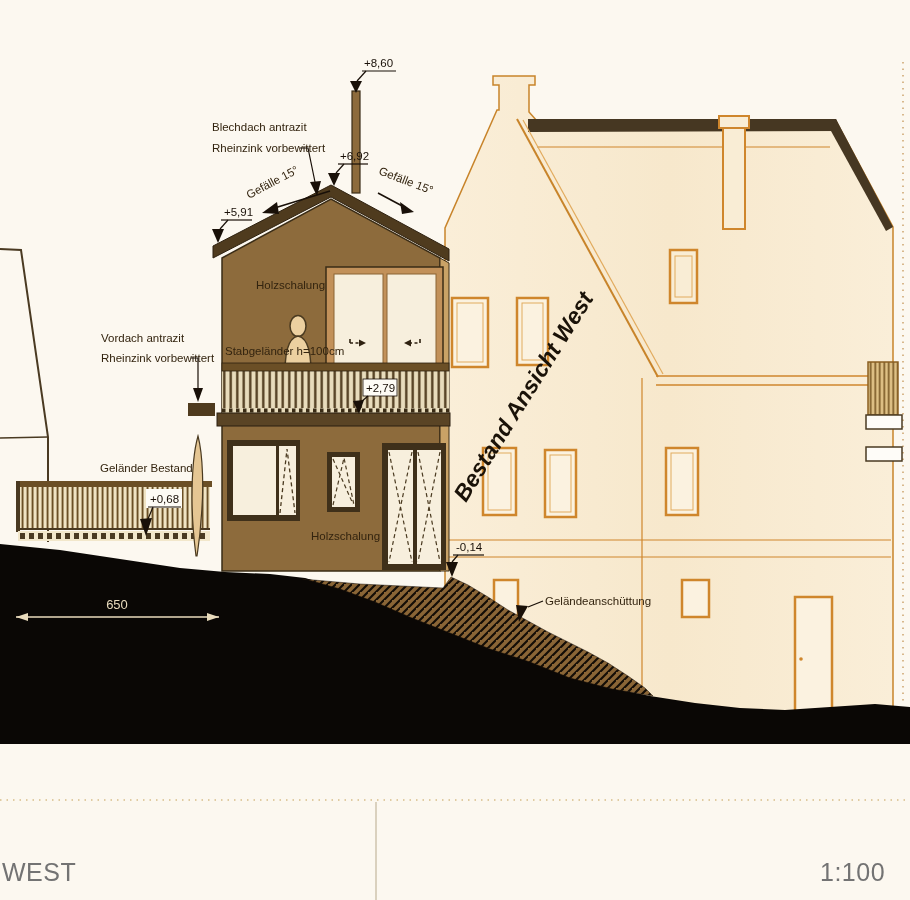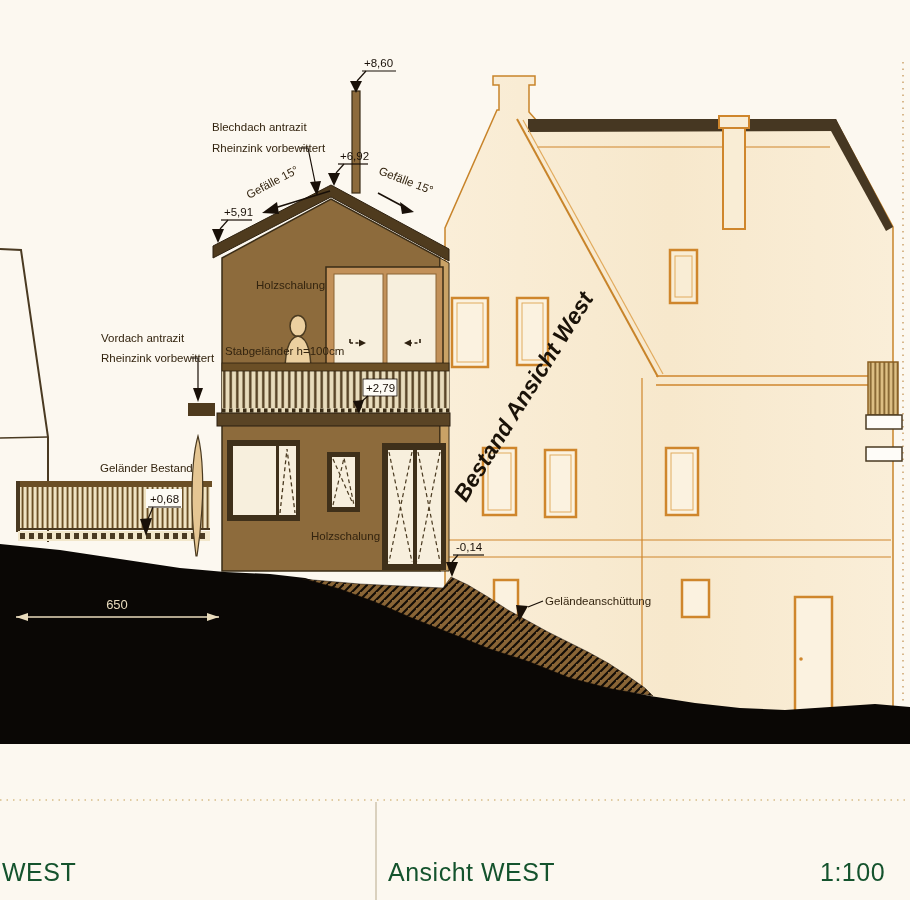--- a/index.html
+++ b/index.html
@@ -1,19 +1,19 @@
 <!DOCTYPE html>
 <html><head>
 <meta charset="utf-8">
 <style>
   html,body{margin:0;padding:0;background:#fcf8f0;}
   .canvas{position:relative;width:910px;height:900px;background:#fcf8f0;overflow:hidden;
           font-family:"Liberation Sans", sans-serif;}
   .canvas svg{position:absolute;left:0;top:0;}
-  .title-text{position:absolute;top:858px;font-size:25px;font-weight:500;color:#14532d;
+  .title-text{position:absolute;top:858px;font-size:25px;font-weight:500;color:#737373;
               letter-spacing:0.5px;white-space:nowrap;}
   #t-left{left:2px;}
   #t-center{left:388px;}
   #t-scale{left:820px;width:88px;text-align:left;}
   .ann{fill:#33240f;font-size:11.5px;font-family:"Liberation Sans", sans-serif;}
   .elev{fill:#191008;font-size:11.5px;font-family:"Liberation Sans", sans-serif;}
   .oline{stroke:#cf862c;fill:none;}
 </style>
 </head>
 <body>
@@ -263,15 +263,14 @@
 
     <g>
       <text class="ann" x="545" y="605">Geländeanschüttung</text>
       <line x1="543" y1="601" x2="528" y2="607" stroke="#191008" stroke-width="1.2"></line>
       <path d="M516,605 L528,606 L519,622 Z" fill="#191008"></path>
     </g>
   </g>
 </svg>
 
 <div class="title-text" id="t-left">WEST</div>
-<div class="title-text" id="t-center">Ansicht WEST</div>
 <div class="title-text" id="t-scale">1:100</div>
 </div>
 
 </body></html>

